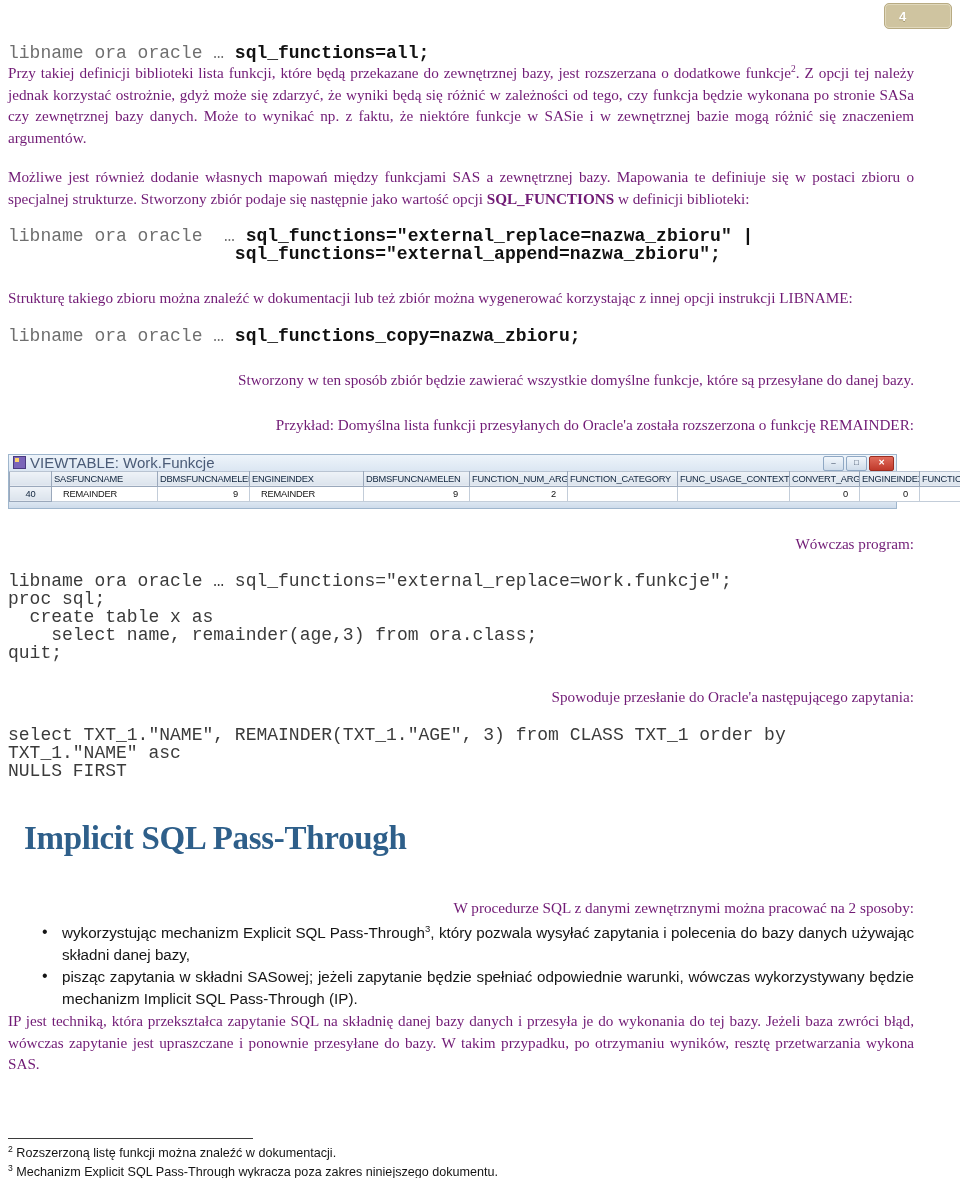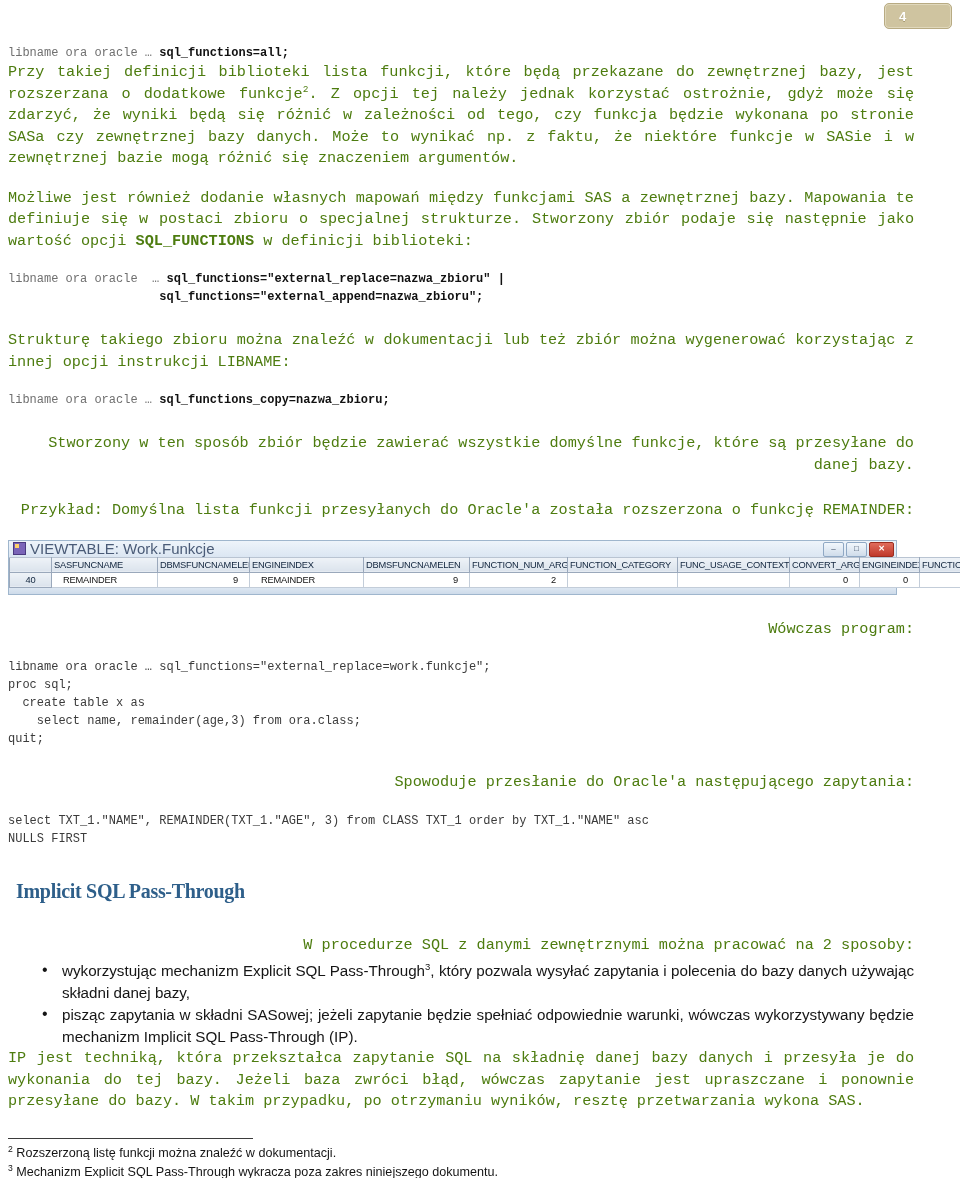--- a/index.html
+++ b/index.html
@@ -54,39 +54,39 @@
     left: 8px;
     top: 44px;
     width: 906px;
   }
 
   p.body-text {
     font-size: 15.2px;
     line-height: 21.5px;
     margin: 0;
     text-align: justify;
-    font-family: Liberation Mono, monospace;
-    color: #4d7c0f;
+    font-family: Liberation Serif, serif;
+    color: #701a75;
   }
   p.body-text.nj { text-align: right; }
   .spacer-md { height: 18px; }
   .spacer-lg { height: 24px; }
 
   sup.fn {
     font-size: 9.5px;
     vertical-align: super;
     line-height: 0;
   }
 
   b.strong { font-weight: bold; }
 
   
   pre.code {
     font-family: "Liberation Mono", "DejaVu Sans Mono", monospace;
-    font-size: 12px;
+    font-size: 18px;
     line-height: 18px;
     margin: 0;
     white-space: pre-wrap;
     color: #6f6f6f;
     letter-spacing: 0px;
   }
   pre.code b {
     color: #111111;
     font-weight: bold;
   }
@@ -206,24 +206,24 @@
   }
   td.num { text-align: right; }
   .vt-bottomstrip {
     height: 6px;
     background: linear-gradient(#dde7f2, #cedbea);
   }
 
   
   h2.section-heading {
     font-family: "Liberation Serif", "DejaVu Serif", serif;
-    font-size: 20px;
+    font-size: 33px;
     font-weight: bold;
     color: #2e5f8a;
-    margin: 8px;
+    margin: 16px;
     letter-spacing: -0.3px;
   }
 
   
   ul.bullets {
     margin: 4px 0 0 0;
     padding: 0 0 0 34px;
     list-style: none;
   }
   ul.bullets li {

